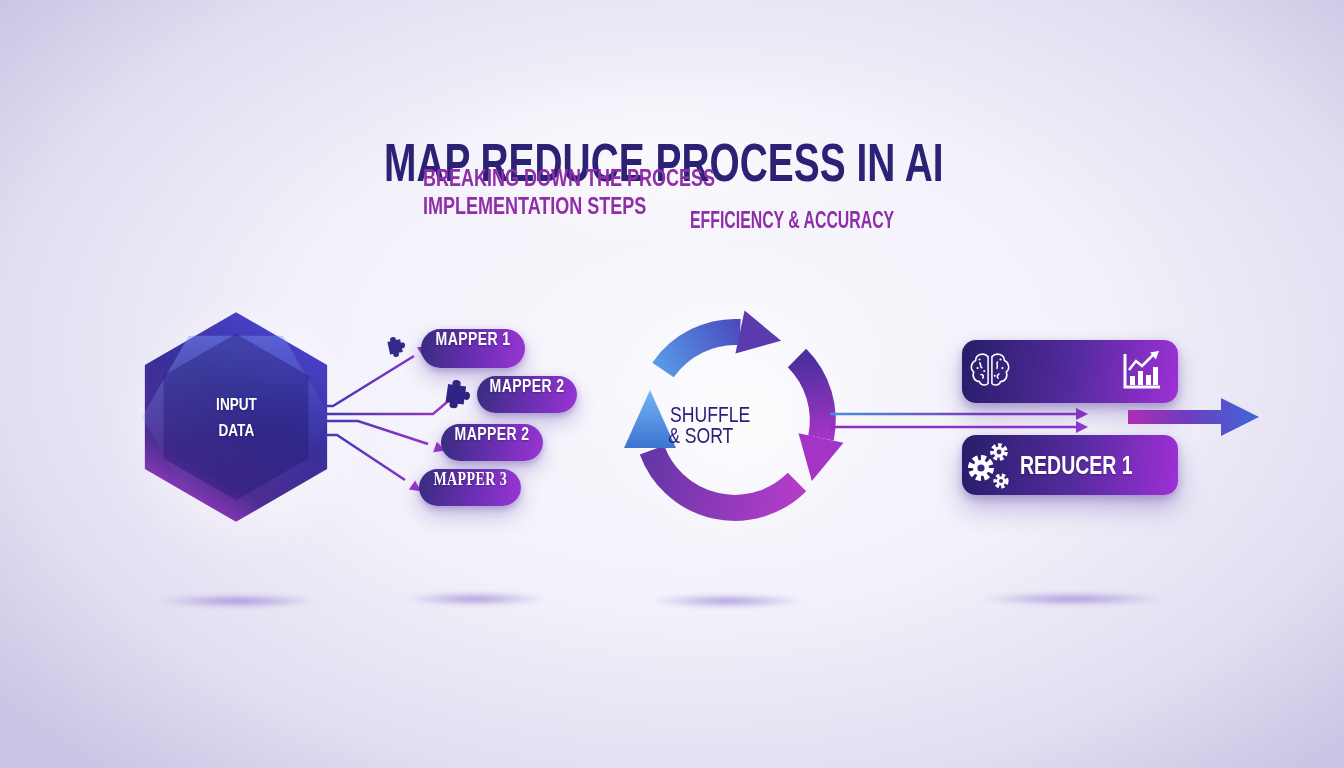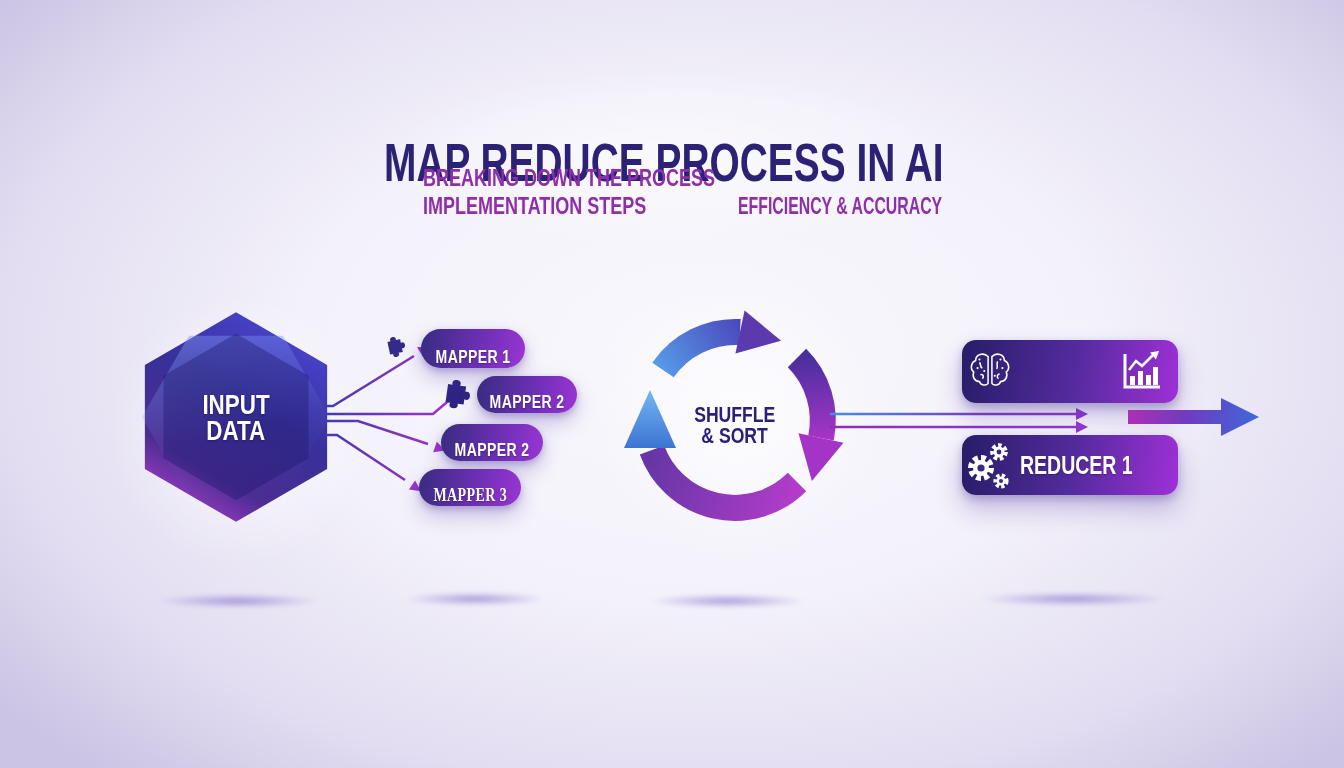--- a/index.html
+++ b/index.html
@@ -19,45 +19,45 @@
   }
   .title>span{display:inline-block; transform:scaleX(0.72); transform-origin:left center;}
   .subtitle{
     position:absolute; white-space:nowrap; font-size:24px; font-weight:bold;
     color:#8e2ea9; line-height:24px;
   }
   .subtitle>span{display:inline-block; transform:scaleX(0.75); transform-origin:left center;}
   .subtitle.tight>span{transform:scaleX(0.66);}
   .hex-label{
     position:absolute; left:136px; top:392px; width:200px; text-align:center;
-    color:#ffffff; font-size:28px; font-weight:bold; line-height:26px;
+    color:#ffffff; font-size:17px; font-weight:bold; line-height:26px;
     text-shadow:0 1px 3px rgba(10,5,50,0.35);
   }
   .hex-label>span{display:inline-block; transform:scaleX(0.8); transform-origin:center;}
   .pill{
-    position:absolute; border-radius:20px; display:flex; align-items:flex-end; justify-content:center;
+    position:absolute; border-radius:20px; display:flex; align-items:flex-start; justify-content:center;
     background:linear-gradient(100deg,#372c80 0%,#6c2fb4 55%,#9a35d3 100%);
     box-shadow:0 10px 20px rgba(96,66,180,0.30), 0 3px 6px rgba(60,35,120,0.25);
     color:#fff; font-weight:bold; font-size:18px;
   }
   .pill>span{display:inline-block; transform:scaleX(0.78); transform-origin:center;
     text-shadow:0 1px 2px rgba(0,0,0,0.3); letter-spacing:0.5px; white-space:nowrap;}
   .card{
     position:absolute; border-radius:14px;
     background:linear-gradient(97deg,#271d68 0%,#542b9e 52%,#9e30d6 100%);
     box-shadow:0 14px 26px rgba(90,60,170,0.32), 0 4px 8px rgba(50,30,110,0.25);
   }
   .card-label{
     position:absolute; color:#fff; font-weight:bold; white-space:nowrap;
     text-shadow:0 1px 2px rgba(0,0,0,0.3);
   }
   .card-label>span{display:inline-block; transform:scaleX(0.78); transform-origin:left center;}
   .shuffle-label{
-    position:absolute; left:660px; top:404px; width:150px; text-align:center;
-    color:#2a2079; font-size:22px; font-weight:bold; line-height:21px;
+    position:absolute; left:660px; top:404px; width:150px; 
+    color:#2a2079; font-size:22px; font-weight:normal; line-height:21px;
   }
   .shuffle-label>span{display:inline-block; transform:scaleX(0.8); transform-origin:center; white-space:nowrap;}
 </style>
 </head>
 <body>
 
 <div id="stage">
 
   <div class="glow" style="left:110px; top:295px; width:260px; height:270px; opacity:.75;"></div>
   <div class="glow" style="left:595px; top:285px; width:290px; height:280px; opacity:.75;"></div>
@@ -65,21 +65,21 @@
   <div class="glow" style="left:380px; top:70px; width:570px; height:180px; opacity:.6;"></div>
 
   <div class="ground-shadow" style="left:158px; top:594px; width:160px;"></div>
   <div class="ground-shadow" style="left:405px; top:592px; width:140px;"></div>
   <div class="ground-shadow" style="left:650px; top:594px; width:155px;"></div>
   <div class="ground-shadow" style="left:980px; top:592px; width:185px;"></div>
 
   <h1 class="title"><span>MAP REDUCE PROCESS IN AI</span></h1>
   <div class="subtitle" style="left:423px; top:166px;"><span>BREAKING DOWN THE PROCESS</span></div>
   <div class="subtitle" style="left:423px; top:194px;"><span>IMPLEMENTATION STEPS</span></div>
-  <div class="subtitle tight" style="left:690px; top:194px;margin-left:48px;"><span>EFFICIENCY &amp; ACCURACY</span></div>
+  <div class="subtitle tight" style="left:690px; top:208px;"><span>EFFICIENCY &amp; ACCURACY</span></div>
 
   <svg class="abs" style="left:138px; top:307px;" width="196" height="220" viewBox="0 0 200 220">
     <defs>
       <linearGradient id="hexA" x1="72%" y1="0%" x2="20%" y2="100%">
         <stop offset="0" stop-color="#4a44d0"></stop>
         <stop offset="0.42" stop-color="#38309a"></stop>
         <stop offset="0.75" stop-color="#4c2d92"></stop>
         <stop offset="1" stop-color="#af3ecf"></stop>
       </linearGradient>
       <linearGradient id="hexB" x1="30%" y1="0%" x2="60%" y2="100%">

